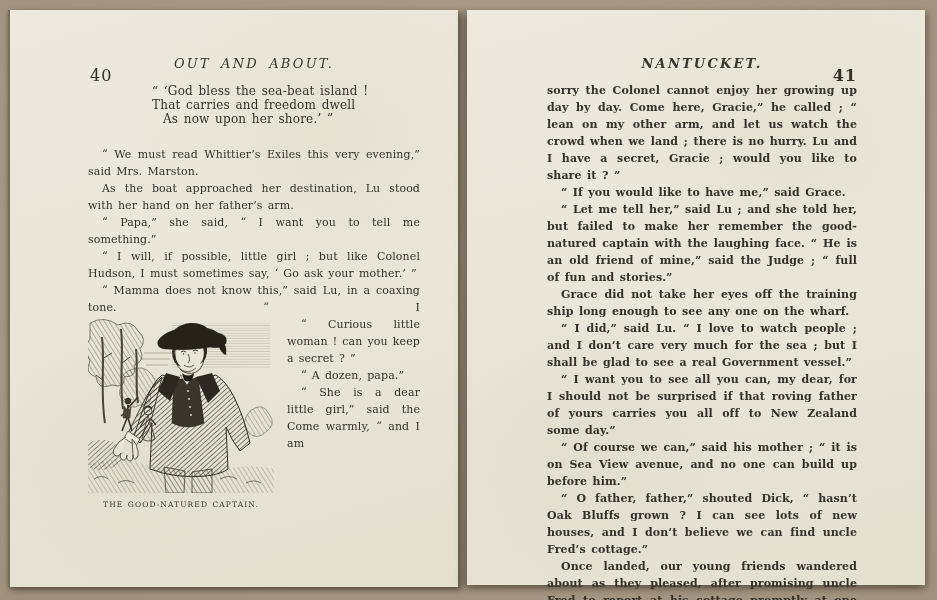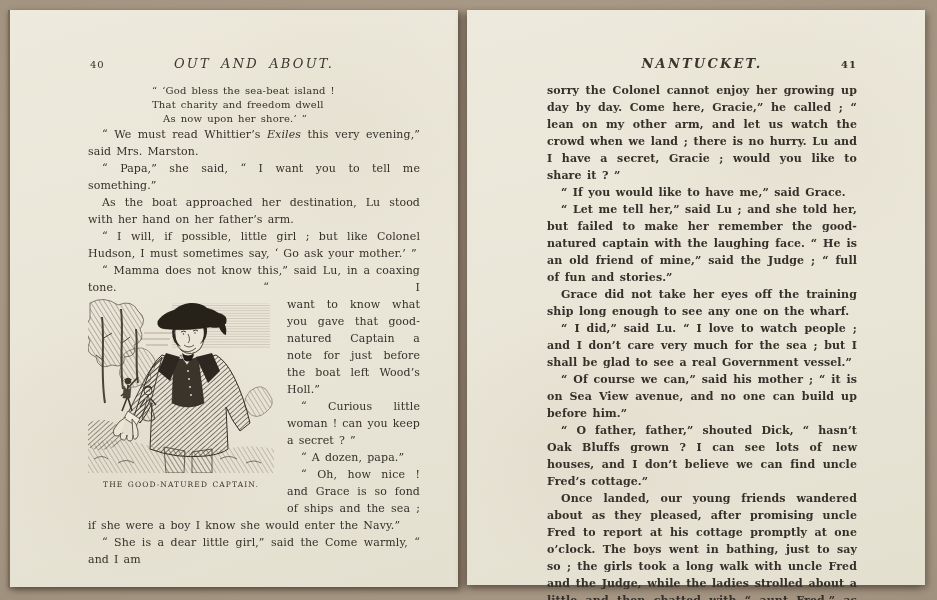--- a/index.html
+++ b/index.html
@@ -29,63 +29,63 @@
     box-shadow:-4px 3px 7px rgba(62,50,38,.45), 3px 3px 6px rgba(62,50,38,.4);
     font-weight:bold;
   }
   .content{position:absolute;z-index:1;}
   .content-left{inset:46px 38px 14px 78px;}
   .content-right{inset:46px 68px 14px 80px;}
 
   .pagehead{position:relative;height:15px;margin-bottom:2px;}
   .runhead{display:block;text-align:center;font-style:italic;font-size:13px;
            letter-spacing:2.2px;word-spacing:4px;color:#3b352e;}
-  .pageno{position:absolute;top:3px;font-size:10px;letter-spacing:1px;color:#35302a;}
+  .pageno{position:absolute;top:10px;font-size:16px;letter-spacing:1px;color:#35302a;}
   .pageno-left{left:2px;}
   .pageno-right{right:0px;}
 
-  .poem{margin:13px 0 0 64px;font-size:10px;line-height:14px;
+  .poem{margin:13px 0 20px 64px;font-size:12px;line-height:14px;
         letter-spacing:.2px;word-spacing:1.5px;}
   .poem-line{white-space:nowrap;}
   .poem-line.indented{padding-left:11px;}
 
   .bodytext{font-size:11px;line-height:17px;text-align:justify;
             word-spacing:1.5px;letter-spacing:.1px;}
   .bodytext p{margin:0;}
   p.ind{text-indent:14px;}
   p.firstline{text-align-last:justify;}
-  .em{font-style:italic;}
+  .em{}
 
   figure.illus{float:left;width:186px;margin:3px 13px 17px 0;padding:0;}
   figure.illus svg{display:block;}
   figcaption{font-size:7.5px;letter-spacing:1.1px;word-spacing:1px;
              text-align:center;margin-top:3px;color:#3b352e;}
   .wrapflow::after{content:"";display:block;clear:both;}
 </style>
 </head>
 <body>
 
 <div class="page page-left">
   <div class="content content-left">
 
     <div class="pagehead">
       <span class="pageno pageno-left">40</span>
       <span class="runhead">OUT AND ABOUT.</span>
     </div>
 
     <div class="poem">
       <div class="poem-line">“ ‘God bless the sea-beat island !</div>
-      <div class="poem-line">That charity and freedom dwell</div>
+      <div class="poem-line">That carries and freedom dwell</div>
       <div class="poem-line indented">As now upon her shore.’ ”</div>
     </div>
 
     <div class="bodytext">
       <p class="ind"><span>“ We must read Whittier’s </span><span class="em">Exiles</span><span> this very evening,” said Mrs. Marston.</span></p>
+      <p class="ind">As the boat approached her destination, Lu stood with her hand on her father’s arm.</p>
       <p class="ind">“ Papa,” she said, “ I want you to tell me something.”</p>
-      <p class="ind">As the boat approached her destination, Lu stood with her hand on her father’s arm.</p>
       <p class="ind">“ I will, if possible, little girl ; but like Colonel Hudson, I must sometimes say, ‘ Go ask your mother.’ ”</p>
       <p class="ind firstline">“ Mamma does not know this,” said Lu, in a coaxing tone.  “ I</p>
 
       <div class="wrapflow">
         <figure class="illus">
           <svg viewBox="0 0 186 174" width="186" height="174" role="img">
             <defs>
               <pattern id="hD" patternUnits="userSpaceOnUse" width="3.6" height="3.6" patternTransform="rotate(48)">
                 <line x1="0" y1="0" x2="0" y2="3.6" stroke="#37322b" stroke-width="1.2"></line>
               </pattern>
@@ -158,42 +158,41 @@
               <path d="M94,54 q6,5 12,0 l-2,7 q-4,3 -8,0 z" fill="#211d17"></path>
 
               <path d="M70,22 Q76,12 96,9 Q120,6 130,14 Q140,16 138,24 Q134,30 122,28 Q98,32 80,30 Q68,30 70,22 Z" fill="#262219" stroke="#1c1913" stroke-width="0.6"></path>
               <path d="M82,22 Q84,6 102,4 Q120,3 124,18 Q104,26 82,22 Z" fill="#262219"></path>
               <path d="M132,20 q8,6 6,16 q-6,-2 -8,-12 z" fill="#262219"></path>
             </g>
           </svg>
           <figcaption>THE GOOD-NATURED CAPTAIN.</figcaption>
         </figure>
 
-        <p>want to know what you gave that good-natured Captain a note for just before the boat left Wood’s Holl.”</p>
         <p class="ind">“ Curious little woman ! can you keep a secret ? ”</p>
         <p class="ind">“ A dozen, papa.”</p>
-        <p class="ind">“ Oh, how nice !  and Grace is so fond of ships and the sea ; if she were a boy I know she would enter the Navy.”</p>
         <p class="ind">“ She is a dear little girl,” said the Come warmly, “ and I am</p>
       </div>
     </div>
   </div>
 </div>
 
 <div class="page page-right">
   <div class="content content-right">
 
     <div class="pagehead">
       <span class="runhead">NANTUCKET.</span>
       <span class="pageno pageno-right">41</span>
     </div>
 
     <div class="bodytext" style="margin-top:11px;">
       <p>sorry the Colonel cannot enjoy her growing up day by day.  Come here, Gracie,” he called ; “ lean on my other arm, and let us watch the crowd when we land ; there is no hurry.  Lu and I have a secret, Gracie ; would you like to share it ? ”</p>
       <p class="ind">“ If you would like to have me,” said Grace.</p>
       <p class="ind">“ Let me tell her,” said Lu ; and she told her, but failed to make her remember the good-natured captain with the laughing face.  “ He is an old friend of mine,” said the Judge ; “ full of fun and stories.”</p>
       <p class="ind">Grace did not take her eyes off the training ship long enough to see any one on the wharf.</p>
       <p class="ind">“ I did,” said Lu.  “ I love to watch people ; and I don’t care very much for the sea ; but I shall be glad to see a real Government vessel.”</p>
+      <p class="ind">“ I want you to see all you can, my dear, for I should not be surprised if that roving father of yours carries you all off to New Zealand some day.”</p>
       <p class="ind">“ Of course we can,” said his mother ; “ it is on Sea View avenue, and no one can build up before him.”</p>
       <p class="ind">“ O father, father,” shouted Dick, “ hasn’t Oak Bluffs grown ? I can see lots of new houses, and I don’t believe we can find uncle Fred’s cottage.”</p>
       <p class="ind">Once landed, our young friends wandered about as they pleased, after promising uncle Fred to report at his cottage promptly at one o’clock.  The boys went in bathing, just to say so ; the girls took a long walk with uncle Fred and the Judge, while the ladies strolled about a little and then chatted with “ aunt Fred,” as the children called her.  Uncle Fred was a minister in New York, and a brother of Mrs. Marston.  He had been spending a week</p>
     </div>
   </div>
 </div>
 
 </body></html>

